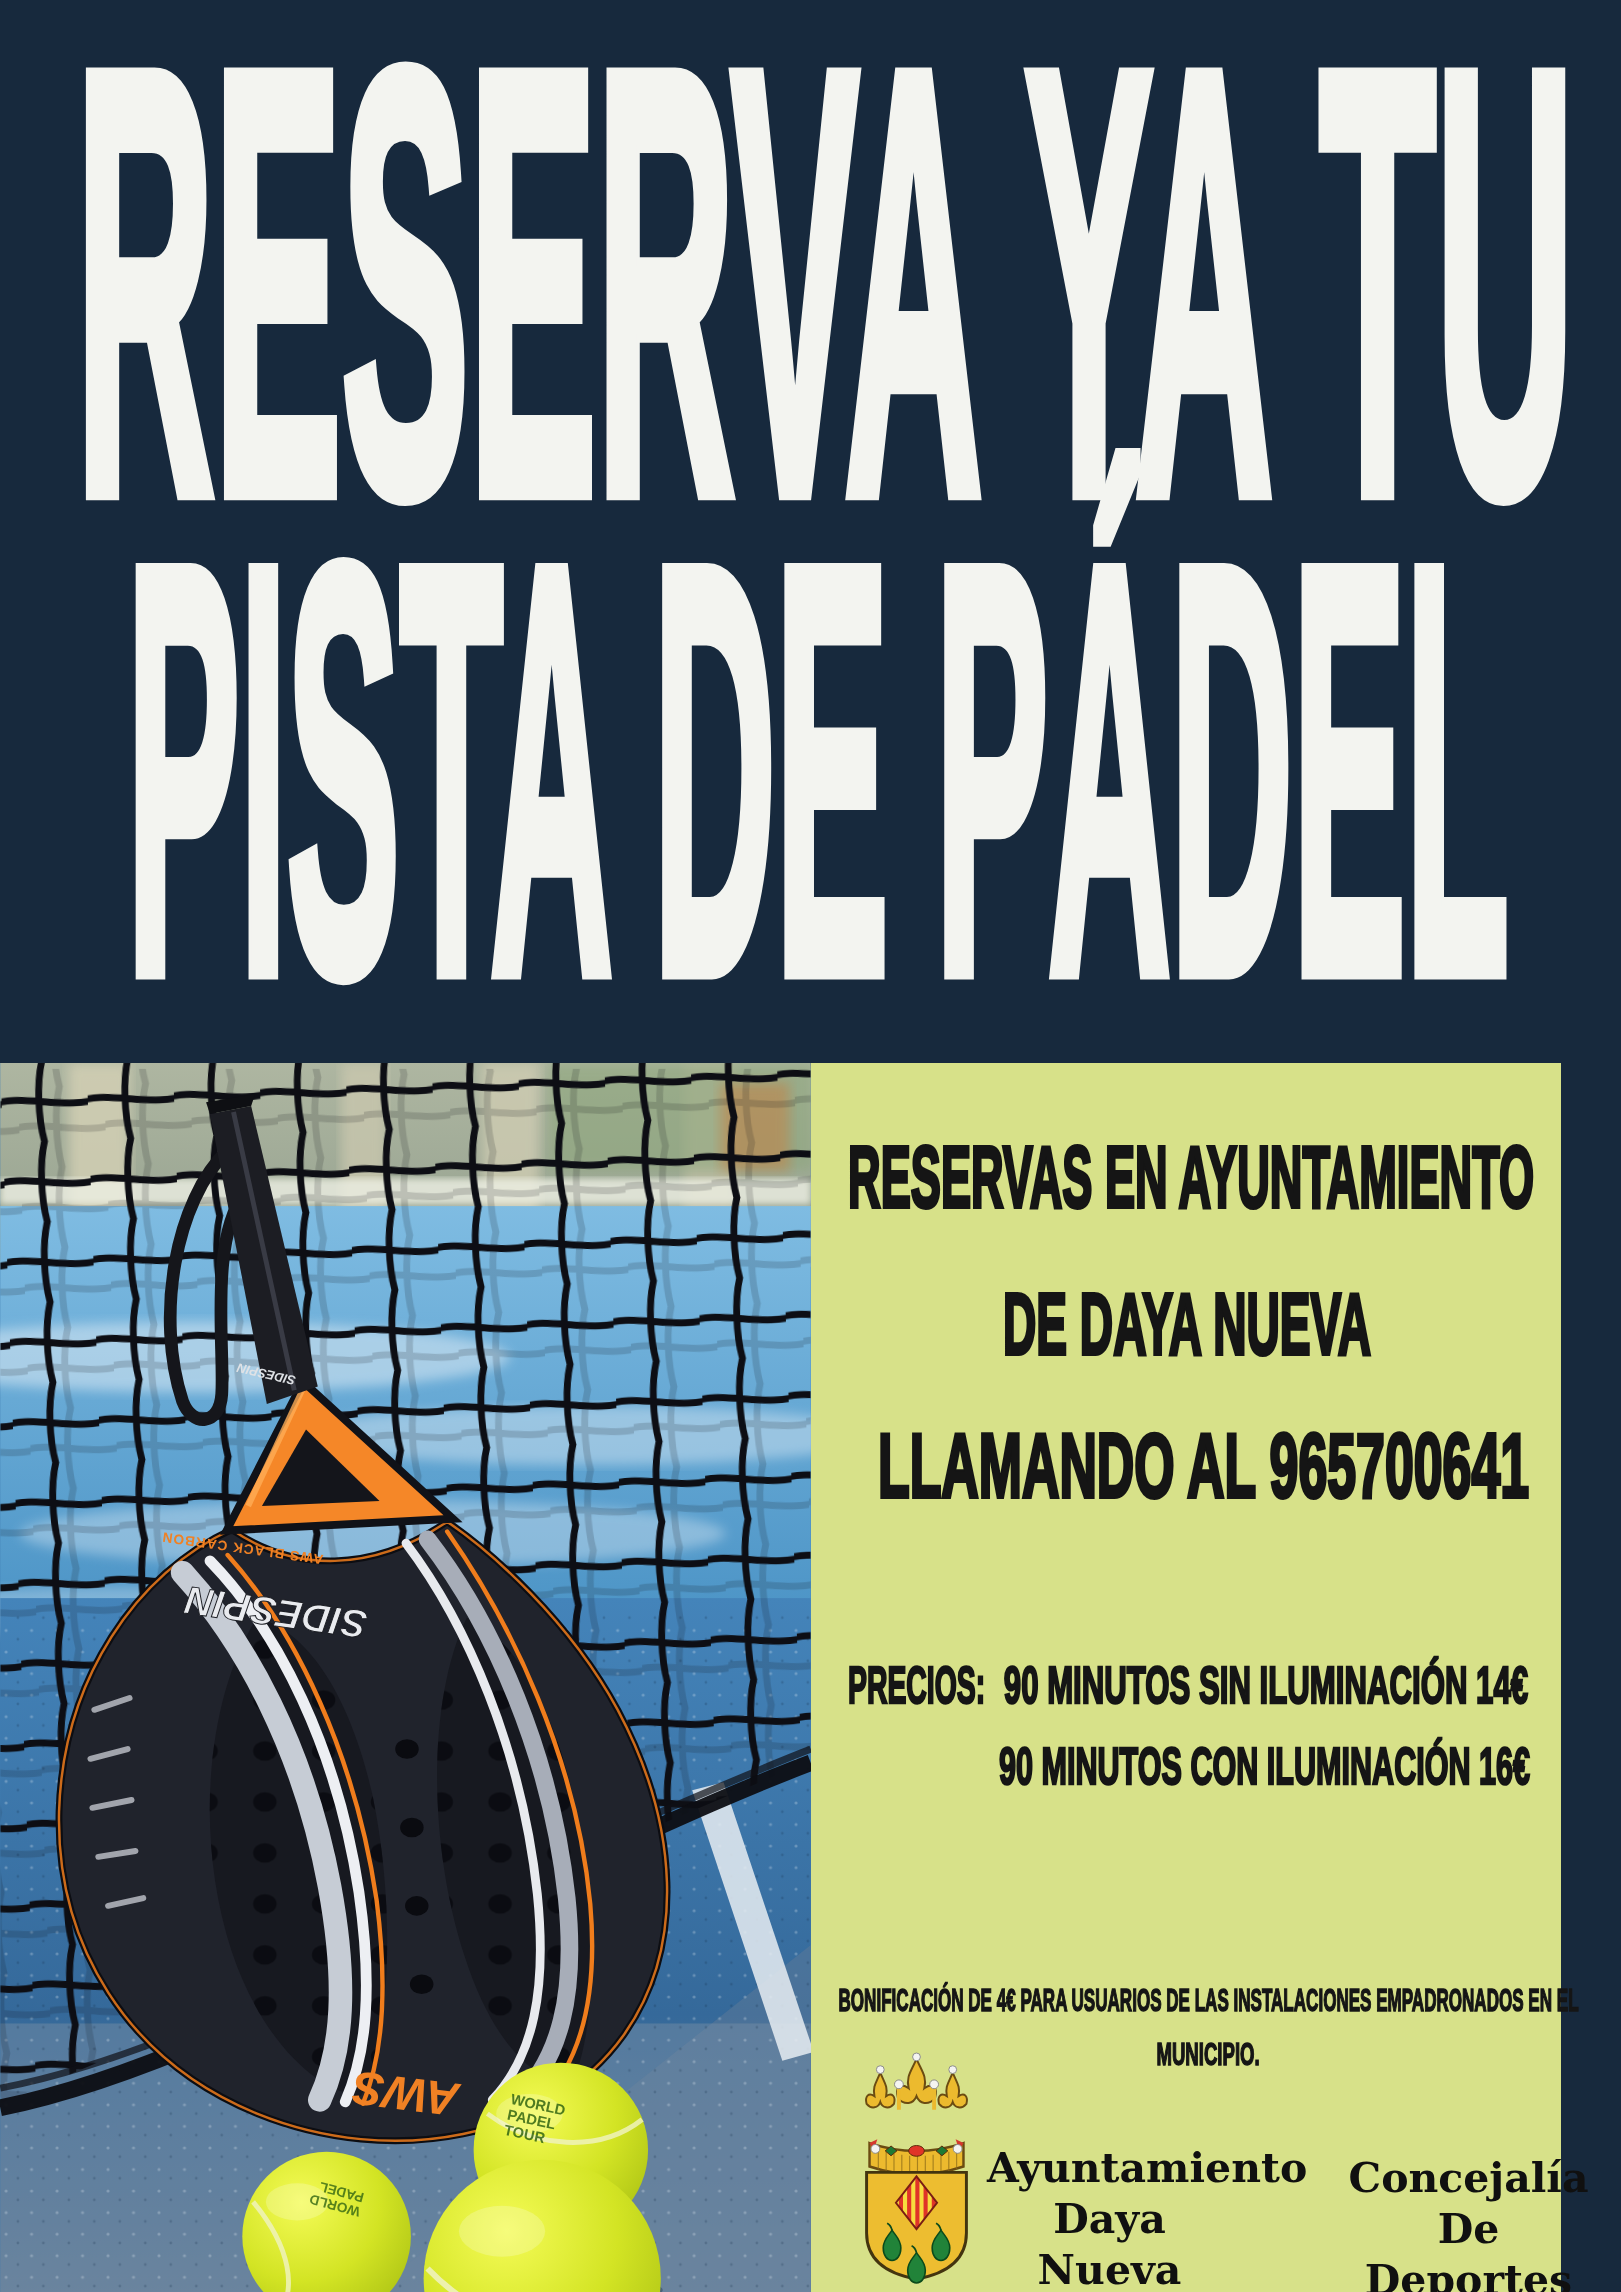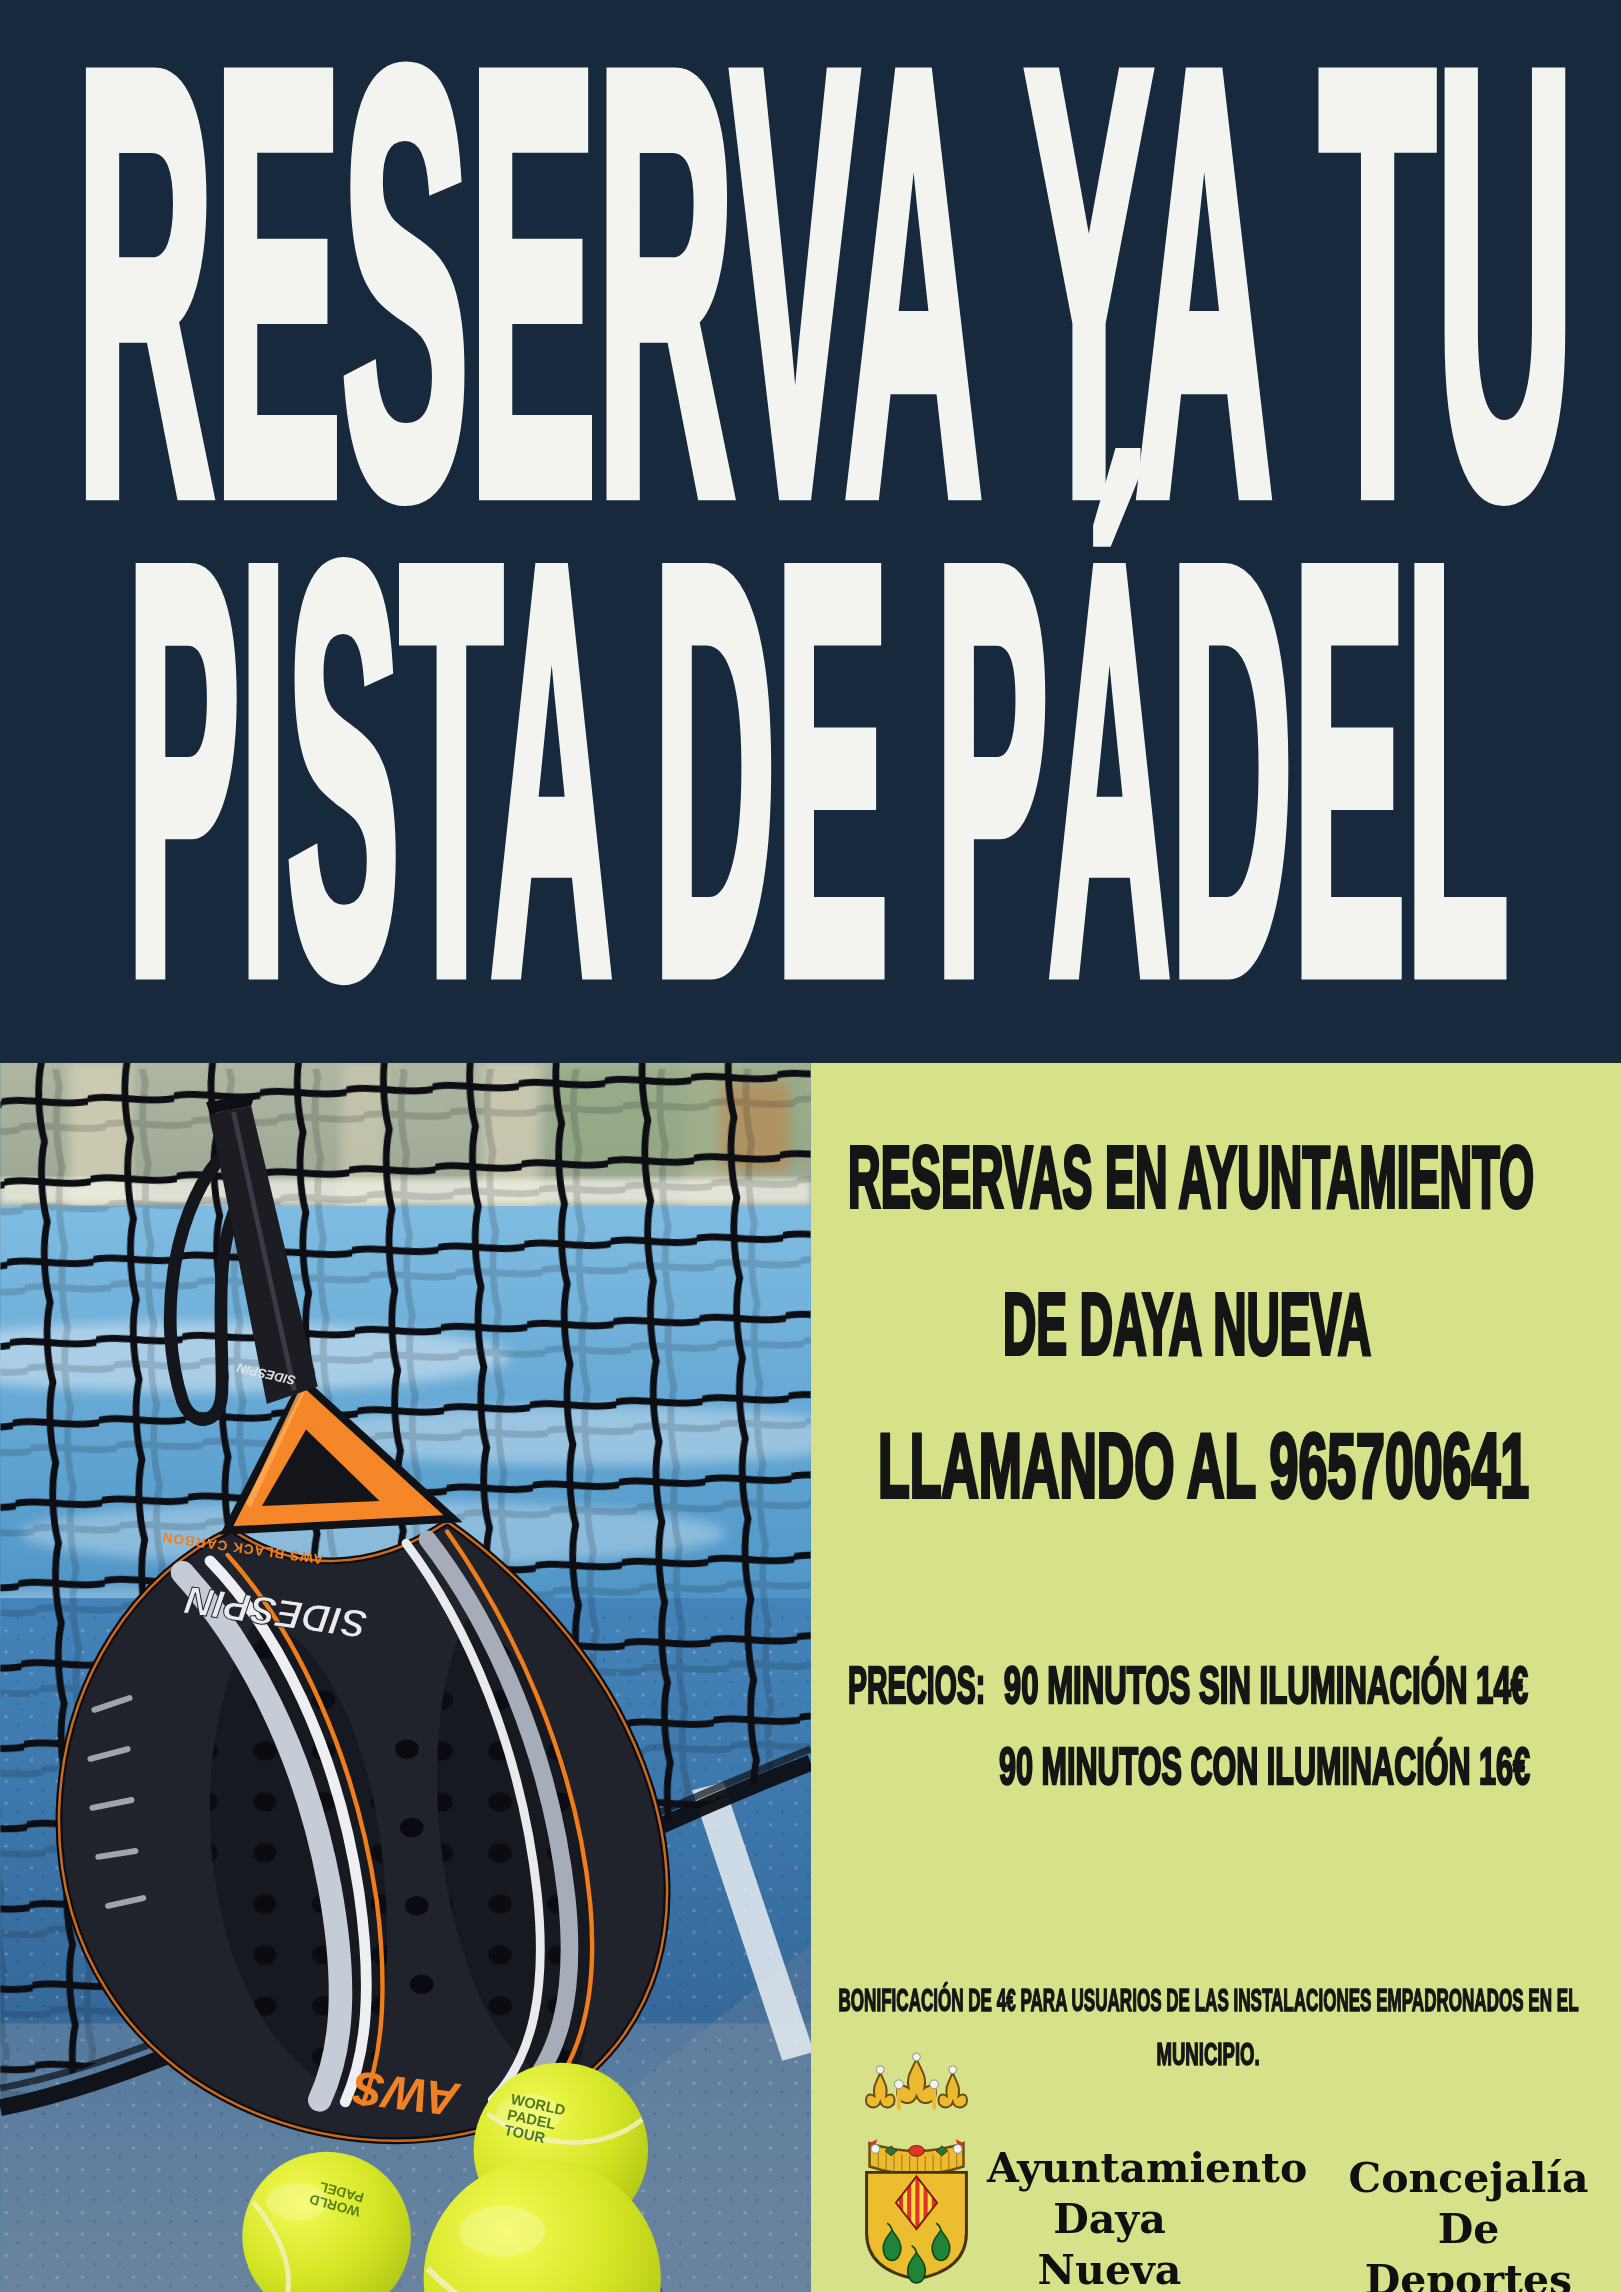--- a/index.html
+++ b/index.html
@@ -6,21 +6,21 @@
   .page{position:relative;width:1621px;height:2293px;overflow:hidden;
         font-family:"Liberation Sans",sans-serif;background:#17293d;}
   .abs{position:absolute;}
   svg{overflow:visible;display:block;}
   
   .hero{position:absolute;left:16px;top:0;width:1621px;height:1063px;background:#17293d;}
   .hero text{fill:#f3f4f0;font-family:"Liberation Sans",sans-serif;font-weight:bold;
              stroke:#f3f4f0;paint-order:stroke;vector-effect:non-scaling-stroke;}
   
   .photo-wrap{position:absolute;left:0;top:1063px;width:811px;height:1229px;background:#3f7db2;}
-  .panel{position:absolute;left:811px;top:1063px;width:811px;height:1229px;background:#d7e189;}
+  .panel{position:absolute;left:811px;top:1063px;width:750px;height:1229px;background:#d7e189;}
   .cond text{fill:#151515;font-family:"Liberation Sans",sans-serif;font-weight:bold;
              stroke:#151515;paint-order:stroke;vector-effect:non-scaling-stroke;}
   .org{position:absolute;text-align:center;color:#101010;
        font-family:"DejaVu Serif","Liberation Serif",serif;font-weight:bold;
        font-size:41px;line-height:51px;letter-spacing:0px;}
 </style>
 </head>
 <body>
 
 <div class="page">

